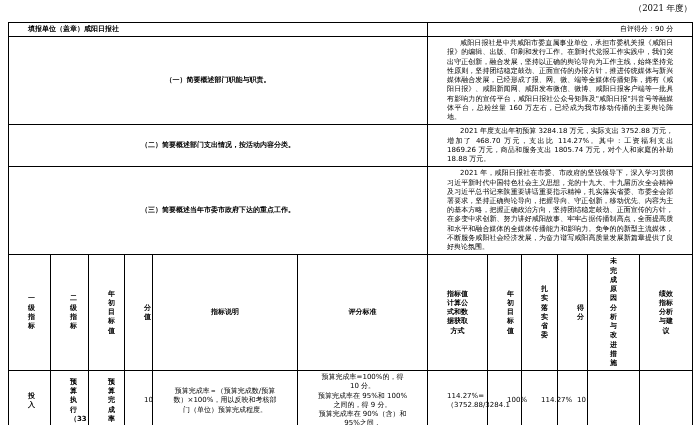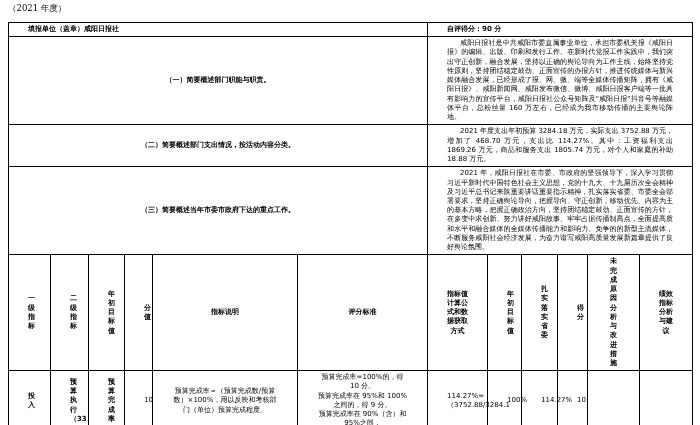--- a/index.html
+++ b/index.html
@@ -25,21 +25,21 @@
   .doc-title {
     text-align: center;
     font-size: 13.5px;
     font-weight: bold;
     letter-spacing: 1px;
     margin-top: 9px;
     margin-bottom: 2px;
     font-family: "DejaVu Serif", "Liberation Serif", serif;
   }
   .doc-subtitle {
-    text-align: left;
+    text-align: right;
     font-size: 8.5px;
     margin-top: 3px;
     margin-bottom: 7px;
     font-family: "DejaVu Serif", "Liberation Serif", serif;
   }
   table.main {
     width: 684px;
     border-collapse: collapse;
     table-layout: fixed;
     margin: 0;
@@ -54,23 +54,23 @@
   .row-head {
     height: 14px;
   }
   .cell-unit {
     font-weight: bold;
     font-size: 8px;
     text-align: left;
     padding-left: 6px;
   }
   .cell-score {
-    font-weight: bold;
+    font-weight: normal;
     font-size: 8px;
-    text-align: left;
+    text-align: right;
     padding-left: 6px;
   }
   .q-label {
     text-align: center;
     font-weight: bold;
     font-size: 8.5px;
     width: 182px;
     padding: 4px 6px;
   }
   .q-body {

